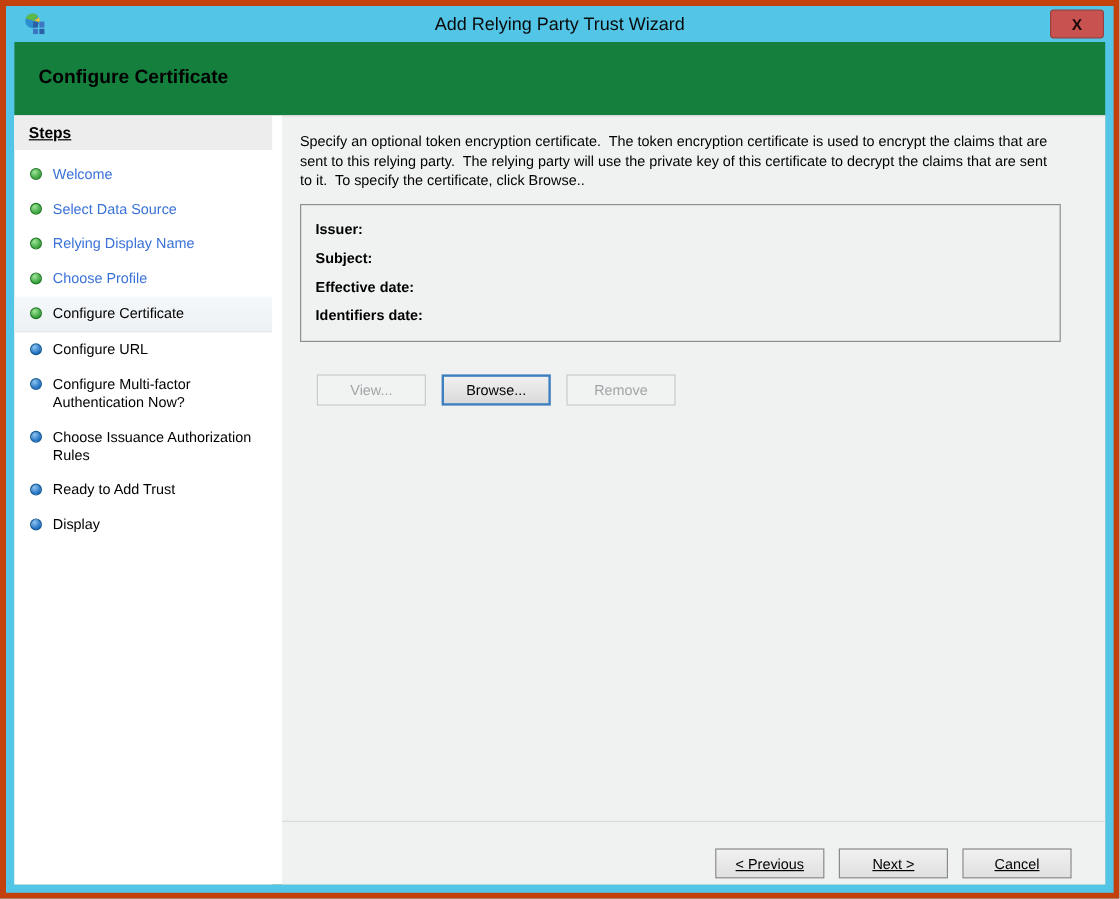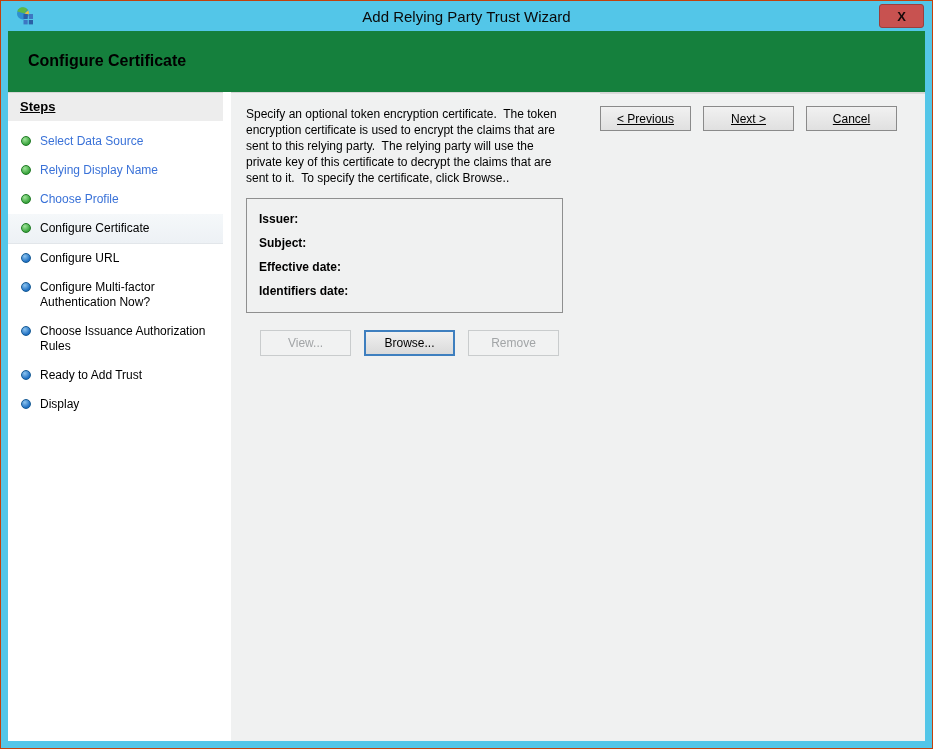--- a/index.html
+++ b/index.html
@@ -5,21 +5,21 @@
   * { box-sizing: border-box; }
   html, body { margin: 0; padding: 0; }
   body {
     width: 933px; height: 749px;
     font-family: "Liberation Sans", "DejaVu Sans", sans-serif;
     background: #ffffff;
   }
   .window {
     width: 933px; height: 749px;
     background: #53c6e8;
-    border: 1px solid #c2410c;
+    border: 5px solid #c2410c;
     padding: 0 7px 7px 7px;
     display: flex; flex-direction: column;
   }
   
   .titlebar {
     flex: 0 0 30px; height: 30px;
     position: relative;
     display: flex; align-items: center;
   }
   .app-icon { margin-left: 7px; width: 20px; height: 20px; z-index: 2; }
@@ -91,39 +91,39 @@
     border-bottom: 1px solid #e2e6ea;
   }
   .step-label { flex: 1 1 auto; }
 
   
   .content {
     flex: 1 1 auto; min-width: 0;
     margin-left: 8px;
     background: #f0f1f1;
     border-top: 1px solid #d5d5d5;
-    display: flex; flex-direction: row;
+    display: flex; flex-direction: column;
   }
   .content-inner { flex: 1 1 auto; padding: 13px 37px 0 15px; font-size: 12px; }
   .description { white-space: pre-wrap; line-height: 16px; color: #000; }
   .cert-box {
     margin-top: 12px;
     border: 1px solid #8f8f8f;
     padding: 8px 12px 9px 12px;
     font-weight: bold;
   }
   .cert-row { height: 24px; display: flex; align-items: center; font-size: 12px; color: #000; }
   .cert-value { margin-left: 6px; }
 
   .action-row { display: flex; gap: 13px; margin: 17px 0 0 14px; }
   .btn {
     width: 91px; height: 26px;
     font-size: 12px; font-family: "Liberation Sans", sans-serif;
     display: flex; align-items: center; justify-content: center;
-    cursor: default; padding: 11px;
+    cursor: default; padding: 11px; margin-top: 10px;
   }
   .btn.disabled {
     background: #f1f2f2;
     border: 1px solid #c9cccd;
     color: #a2a5a7;
   }
   .btn.focused {
     background: linear-gradient(#f0f0f0, #dadada);
     border: 2px solid #3e7fbf;
     color: #000;
@@ -168,20 +168,24 @@
       <div class="page-title">Configure Certificate</div>
     </div>
 
     <div class="panels">
 
       <div class="sidebar">
         <div class="steps-header">Steps</div>
         <ul class="steps-list">
           <li class="step-item completed">
             <span class="bullet"></span>
+            <span class="step-label">Welcome</span>
+          </li>
+          <li class="step-item completed">
+            <span class="bullet"></span>
             <span class="step-label">Select Data Source</span>
           </li>
           <li class="step-item completed">
             <span class="bullet"></span>
             <span class="step-label">Relying Display Name</span>
           </li>
           <li class="step-item completed">
             <span class="bullet"></span>
             <span class="step-label">Choose Profile</span>
           </li>

